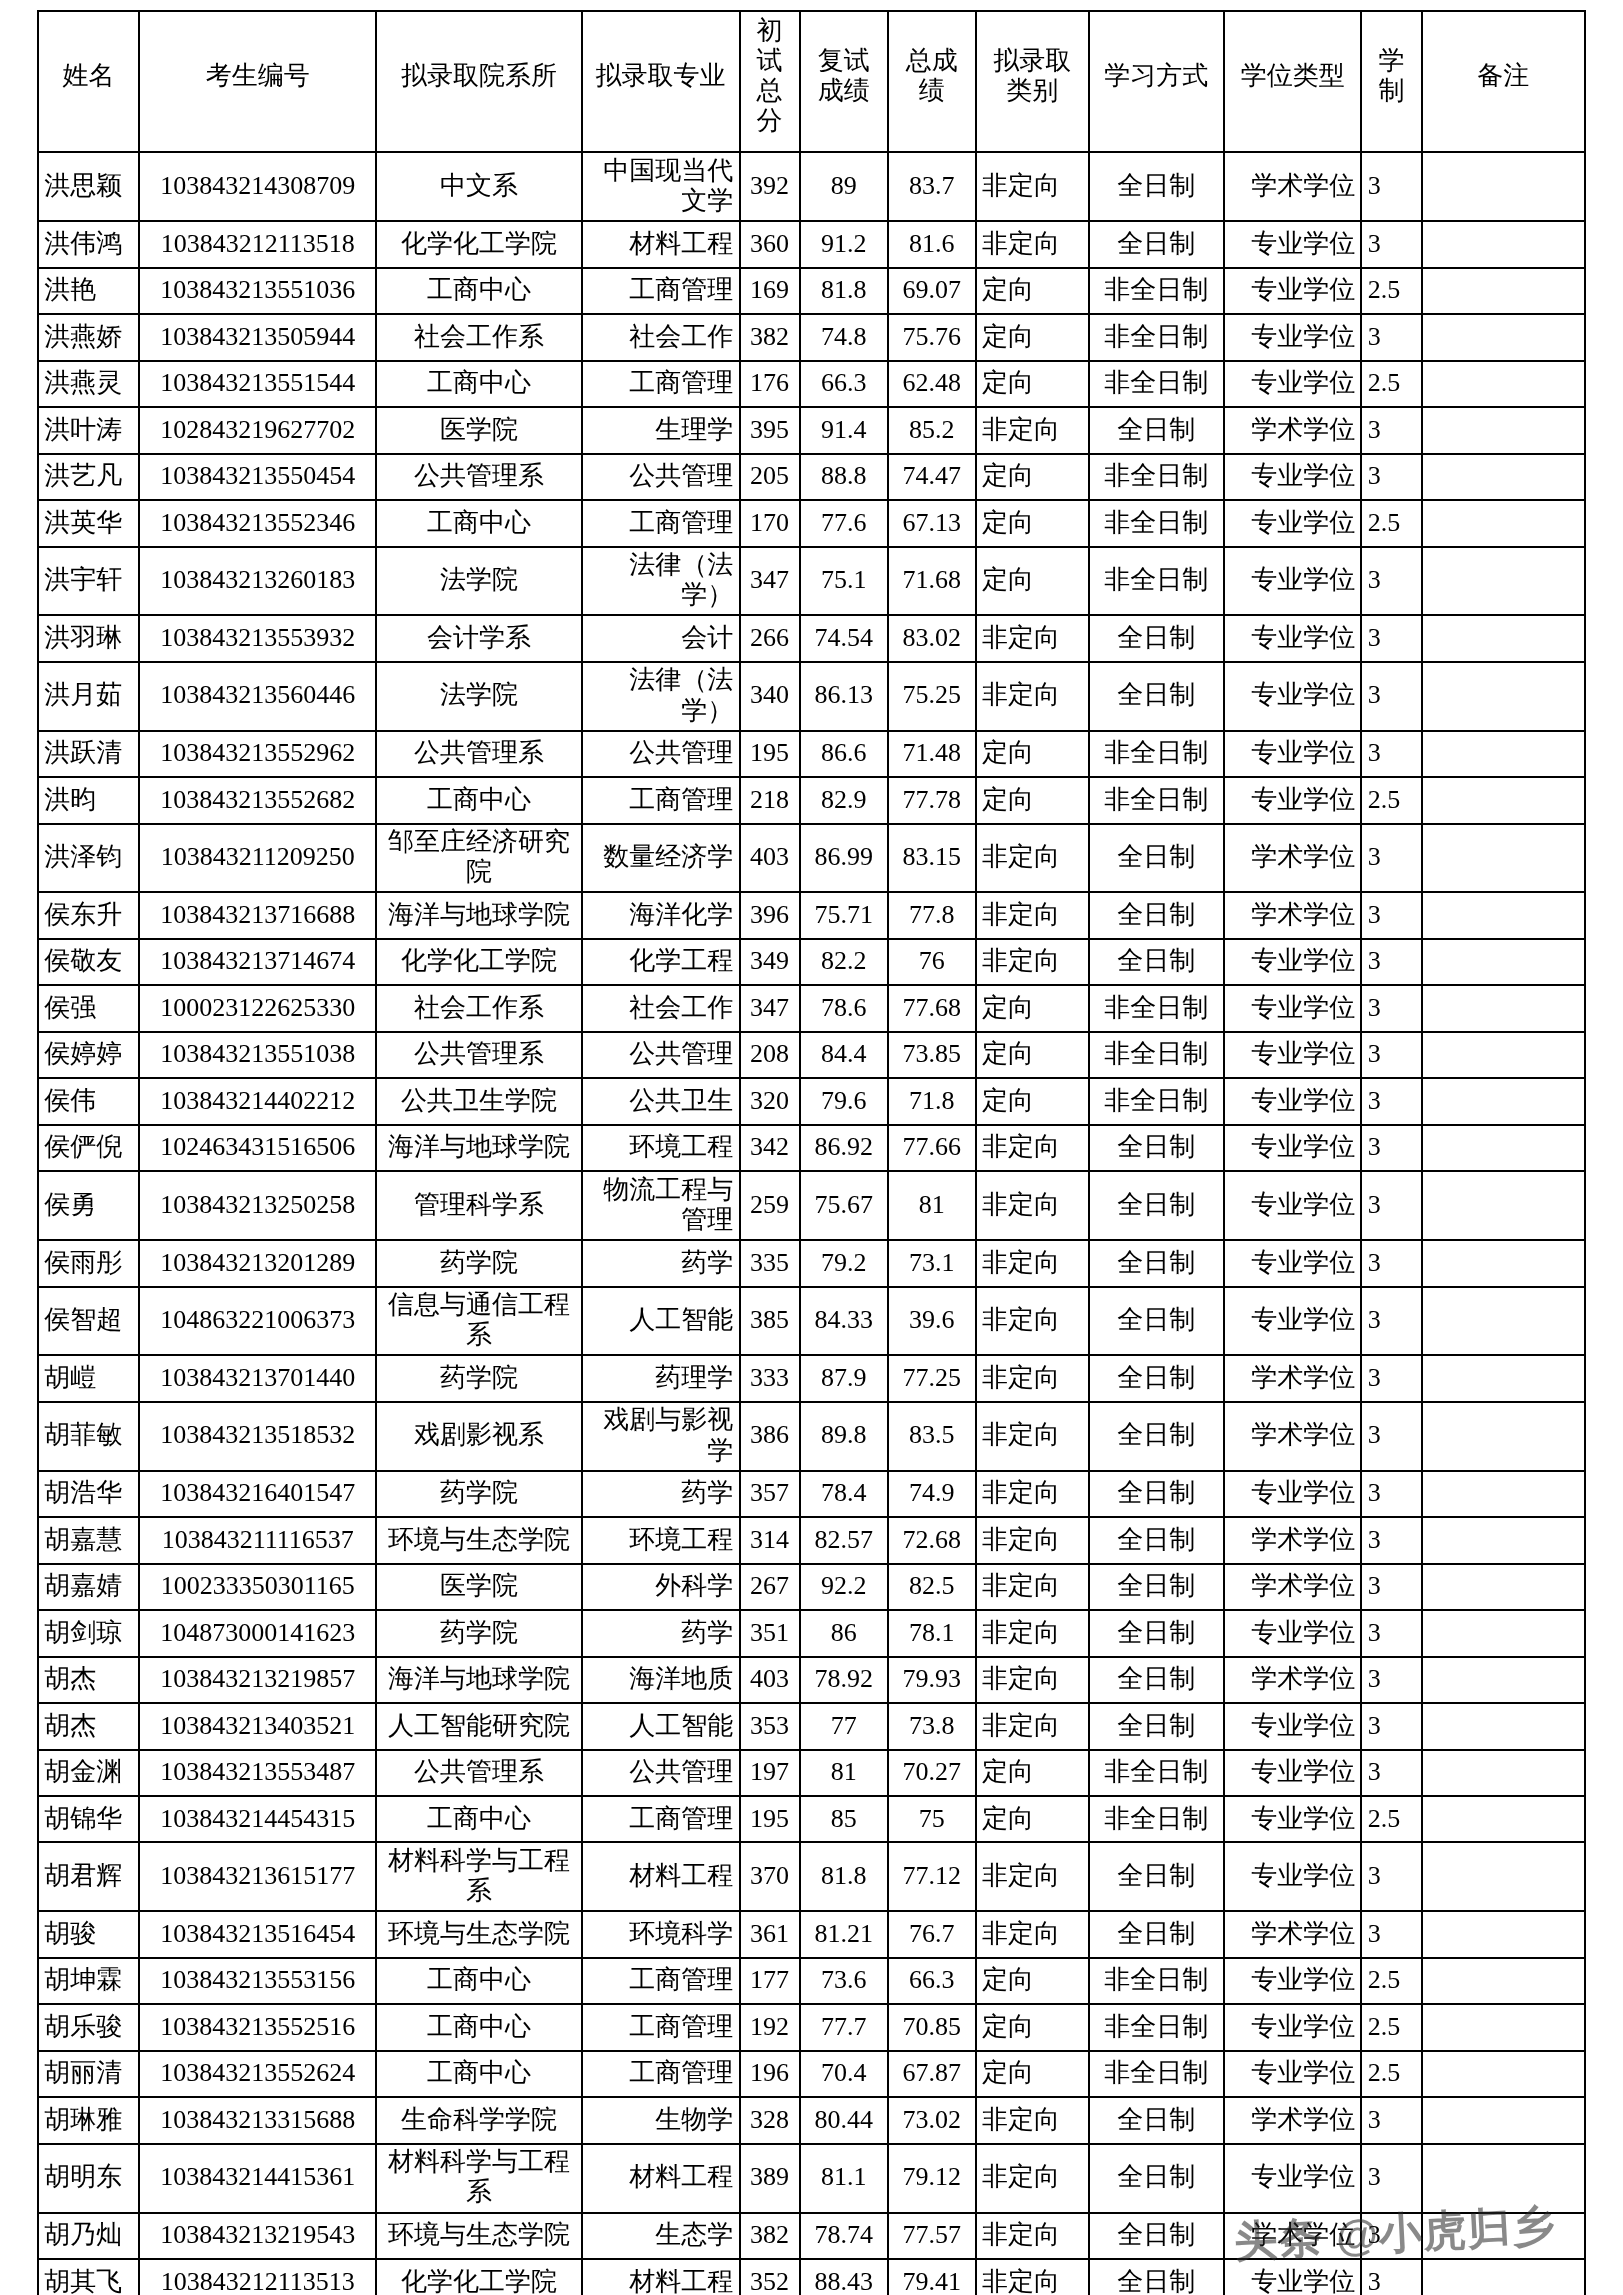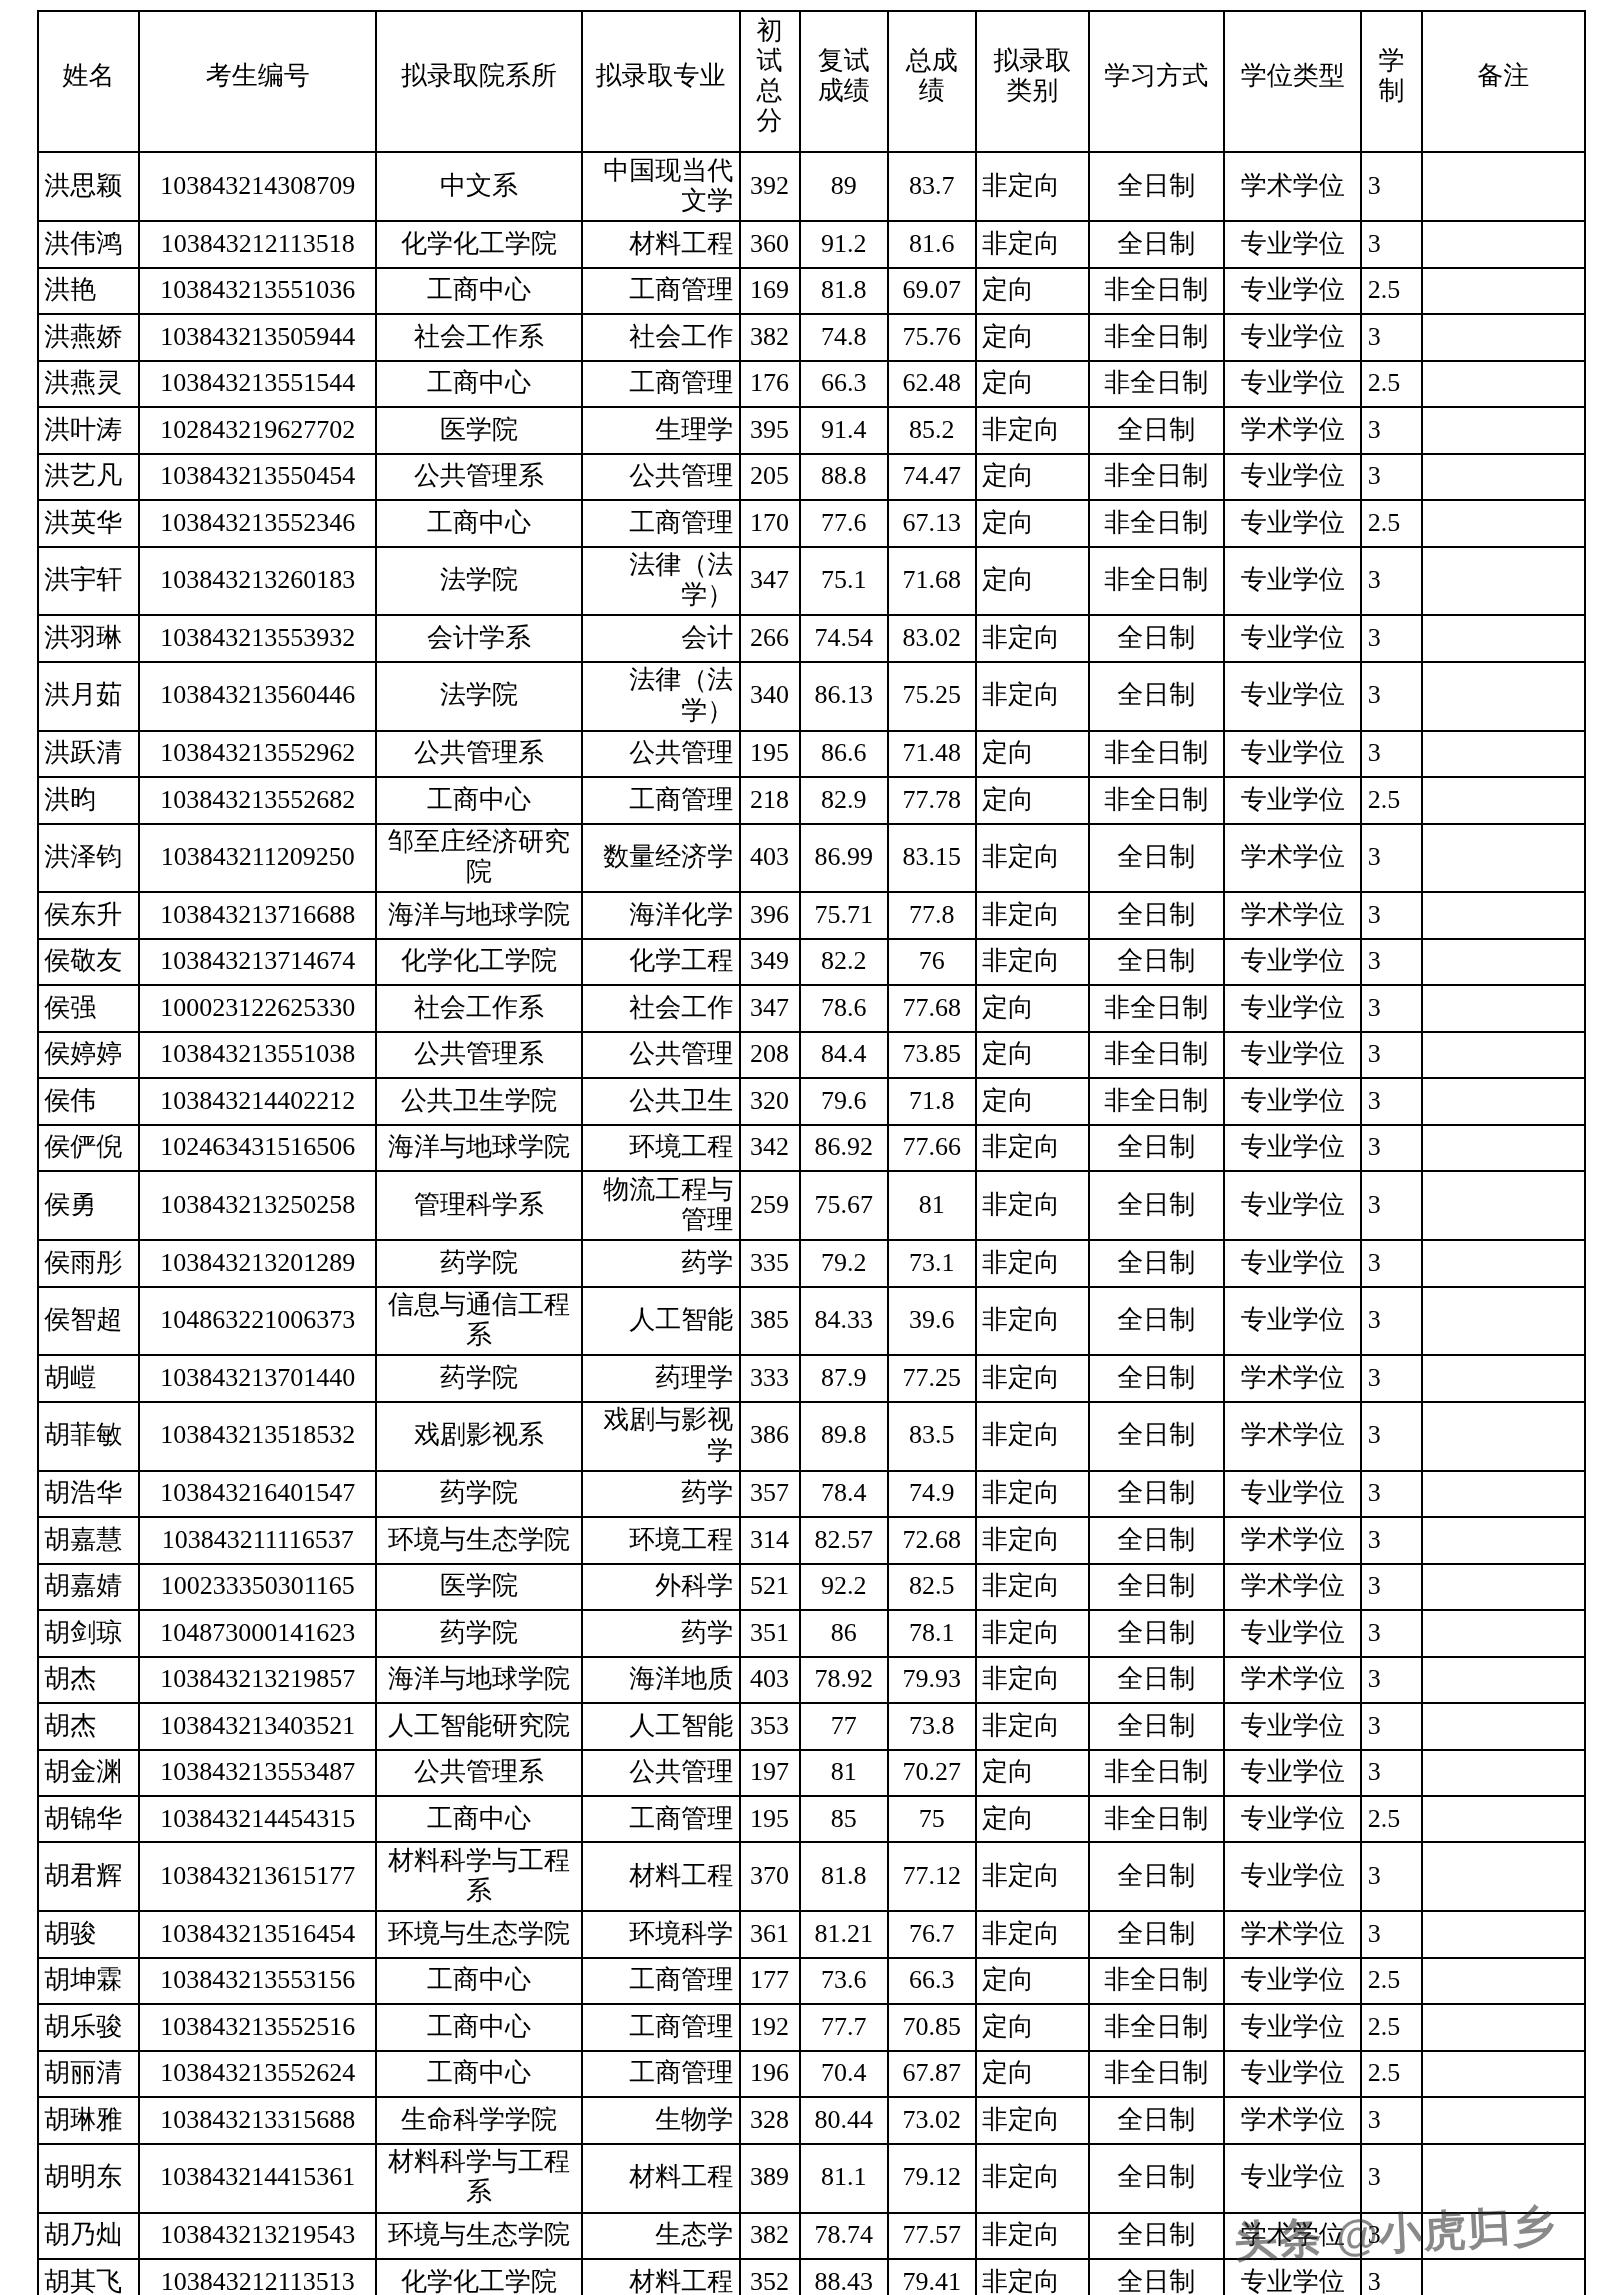--- a/index.html
+++ b/index.html
@@ -57,21 +57,21 @@
   col.c-years   { width: 56px;  }
   col.c-note    { width: 152px; }
 
   td.name    { text-align: left;   white-space: nowrap; }
   td.id      { text-align: center; white-space: nowrap; }
   td.college { text-align: center; }
   td.major   { text-align: right; }
   td.num     { text-align: center; white-space: nowrap; }
   td.cat     { text-align: left;  white-space: nowrap; }
   td.mode    { text-align: center;  white-space: nowrap; }
-  td.degree  { text-align: center;  white-space: nowrap; }
+  td.degree  { text-align: right;  white-space: nowrap; }
   td.years   { text-align: left;  white-space: nowrap; }
   td.note    { text-align: left; }
 
   
   tr.r td { height: 38px; }
 
   #watermark {
     position: absolute;
     left: 1234px;
     top: 2205px;
@@ -500,21 +500,21 @@
           <td class="mode">全日制</td>
           <td class="degree">学术学位</td>
           <td class="years">3</td>
           <td class="note"></td>
         </tr>
         <tr class="r">
           <td class="name">胡嘉婧</td>
           <td class="id">100233350301165</td>
           <td class="college">医学院</td>
           <td class="major">外科学</td>
-          <td class="num">521</td>
+          <td class="num">267</td>
           <td class="num">92.2</td>
           <td class="num">82.5</td>
           <td class="cat">非定向</td>
           <td class="mode">全日制</td>
           <td class="degree">学术学位</td>
           <td class="years">3</td>
           <td class="note"></td>
         </tr>
         <tr class="r">
           <td class="name">胡剑琼</td>

